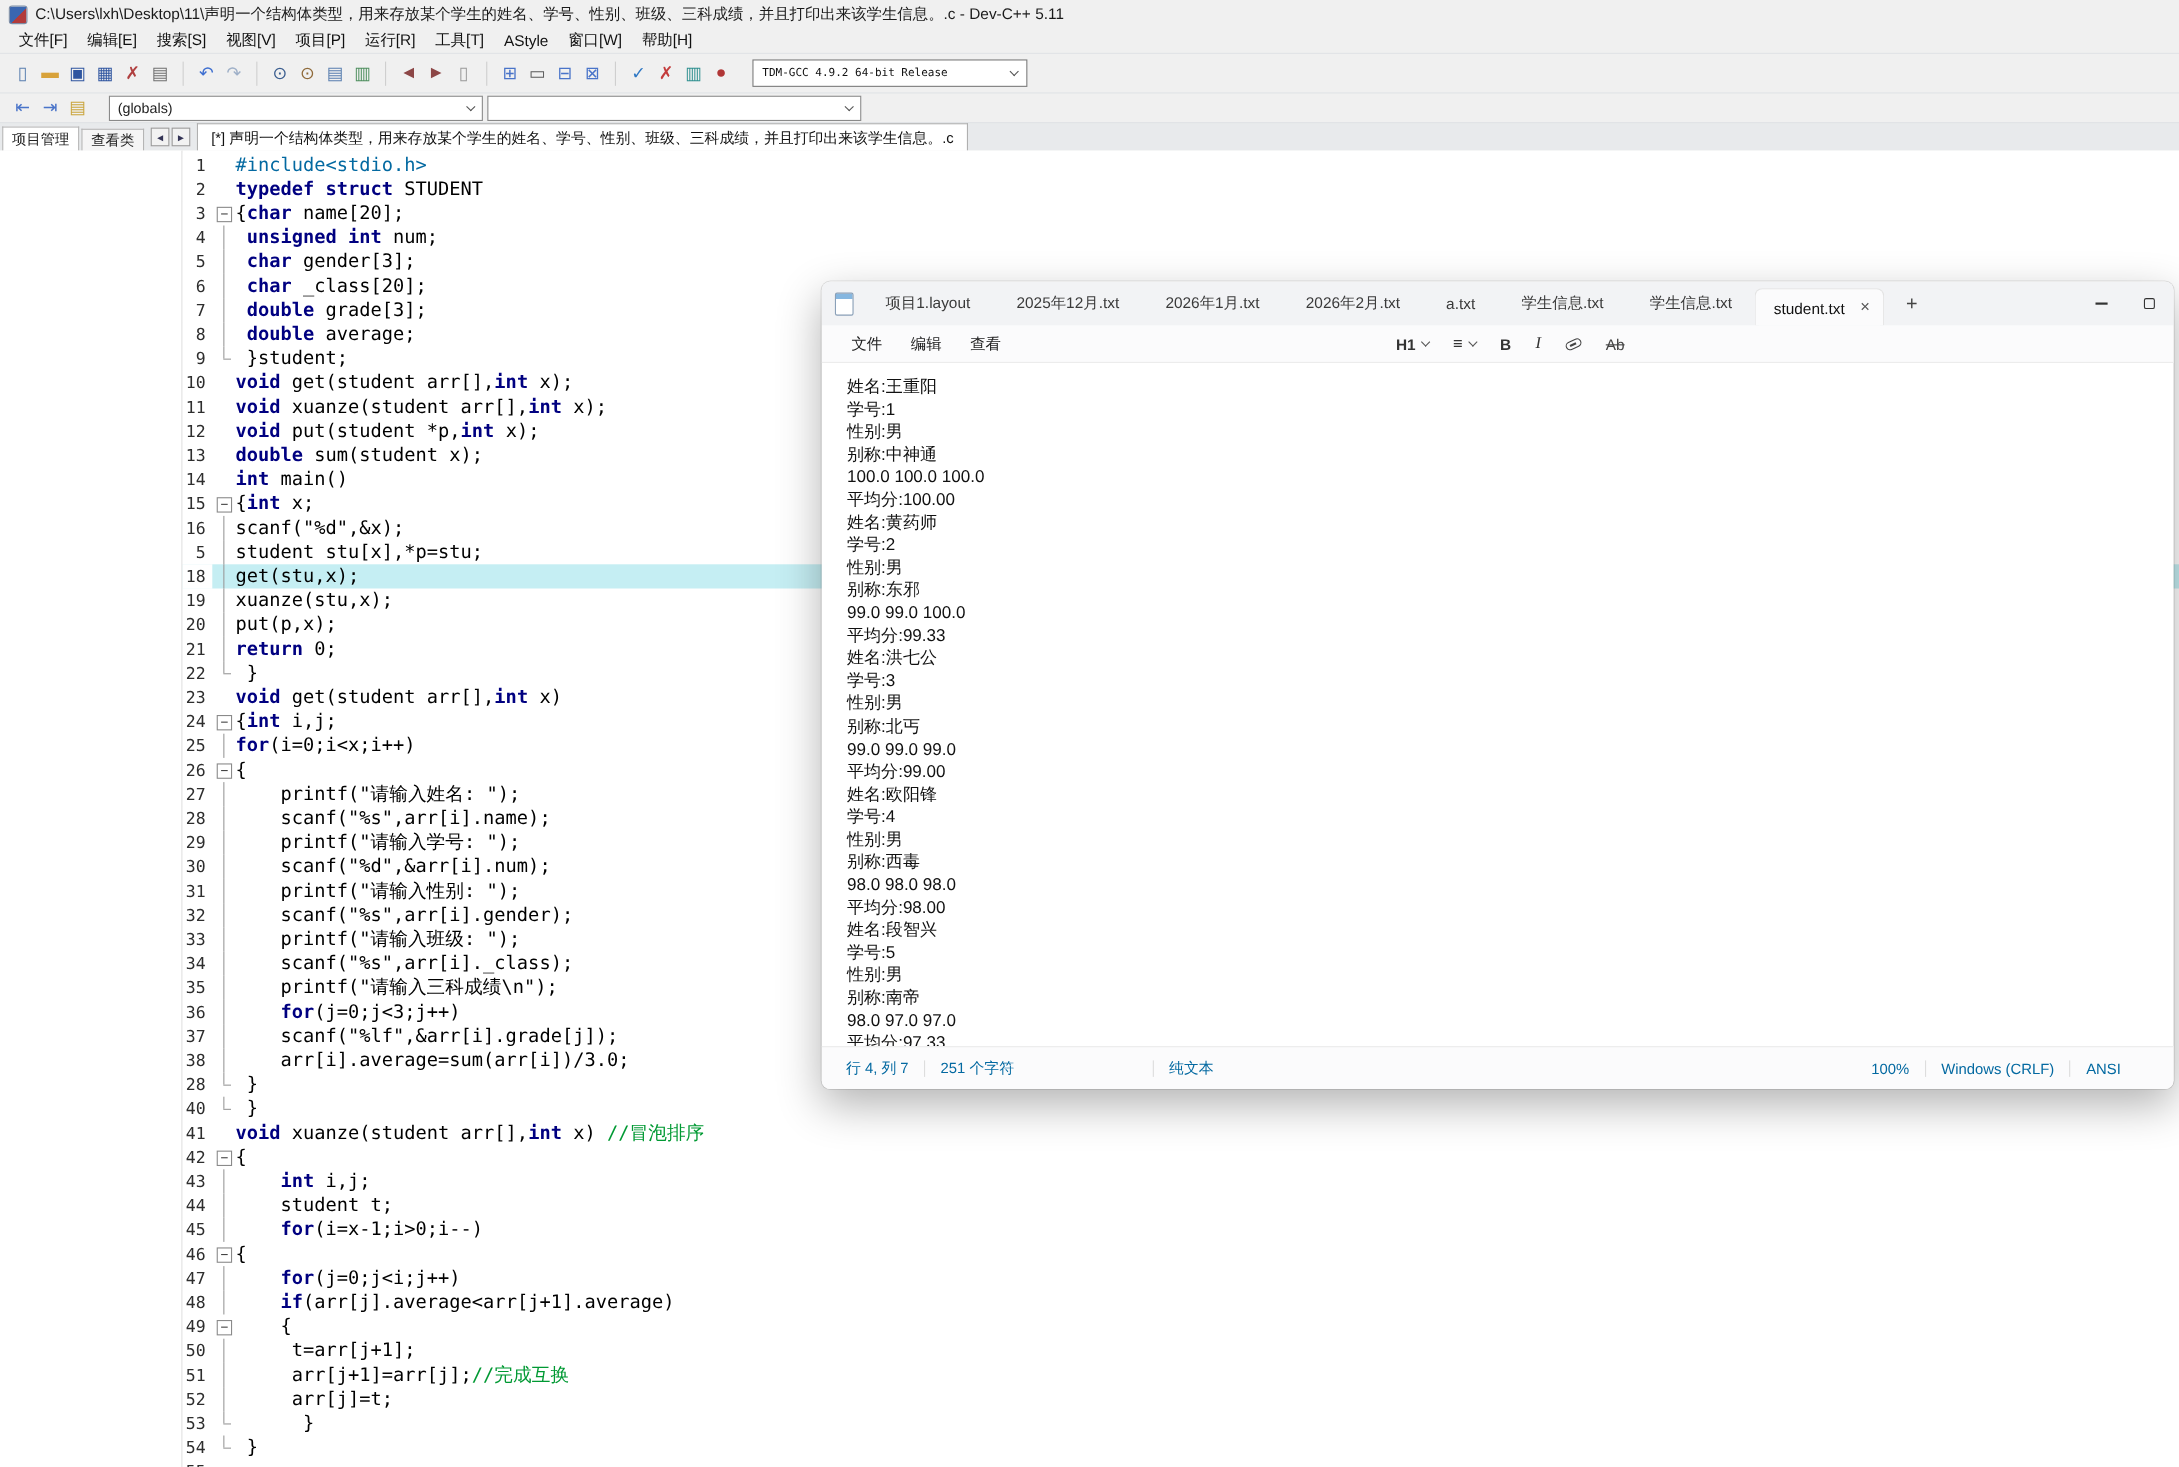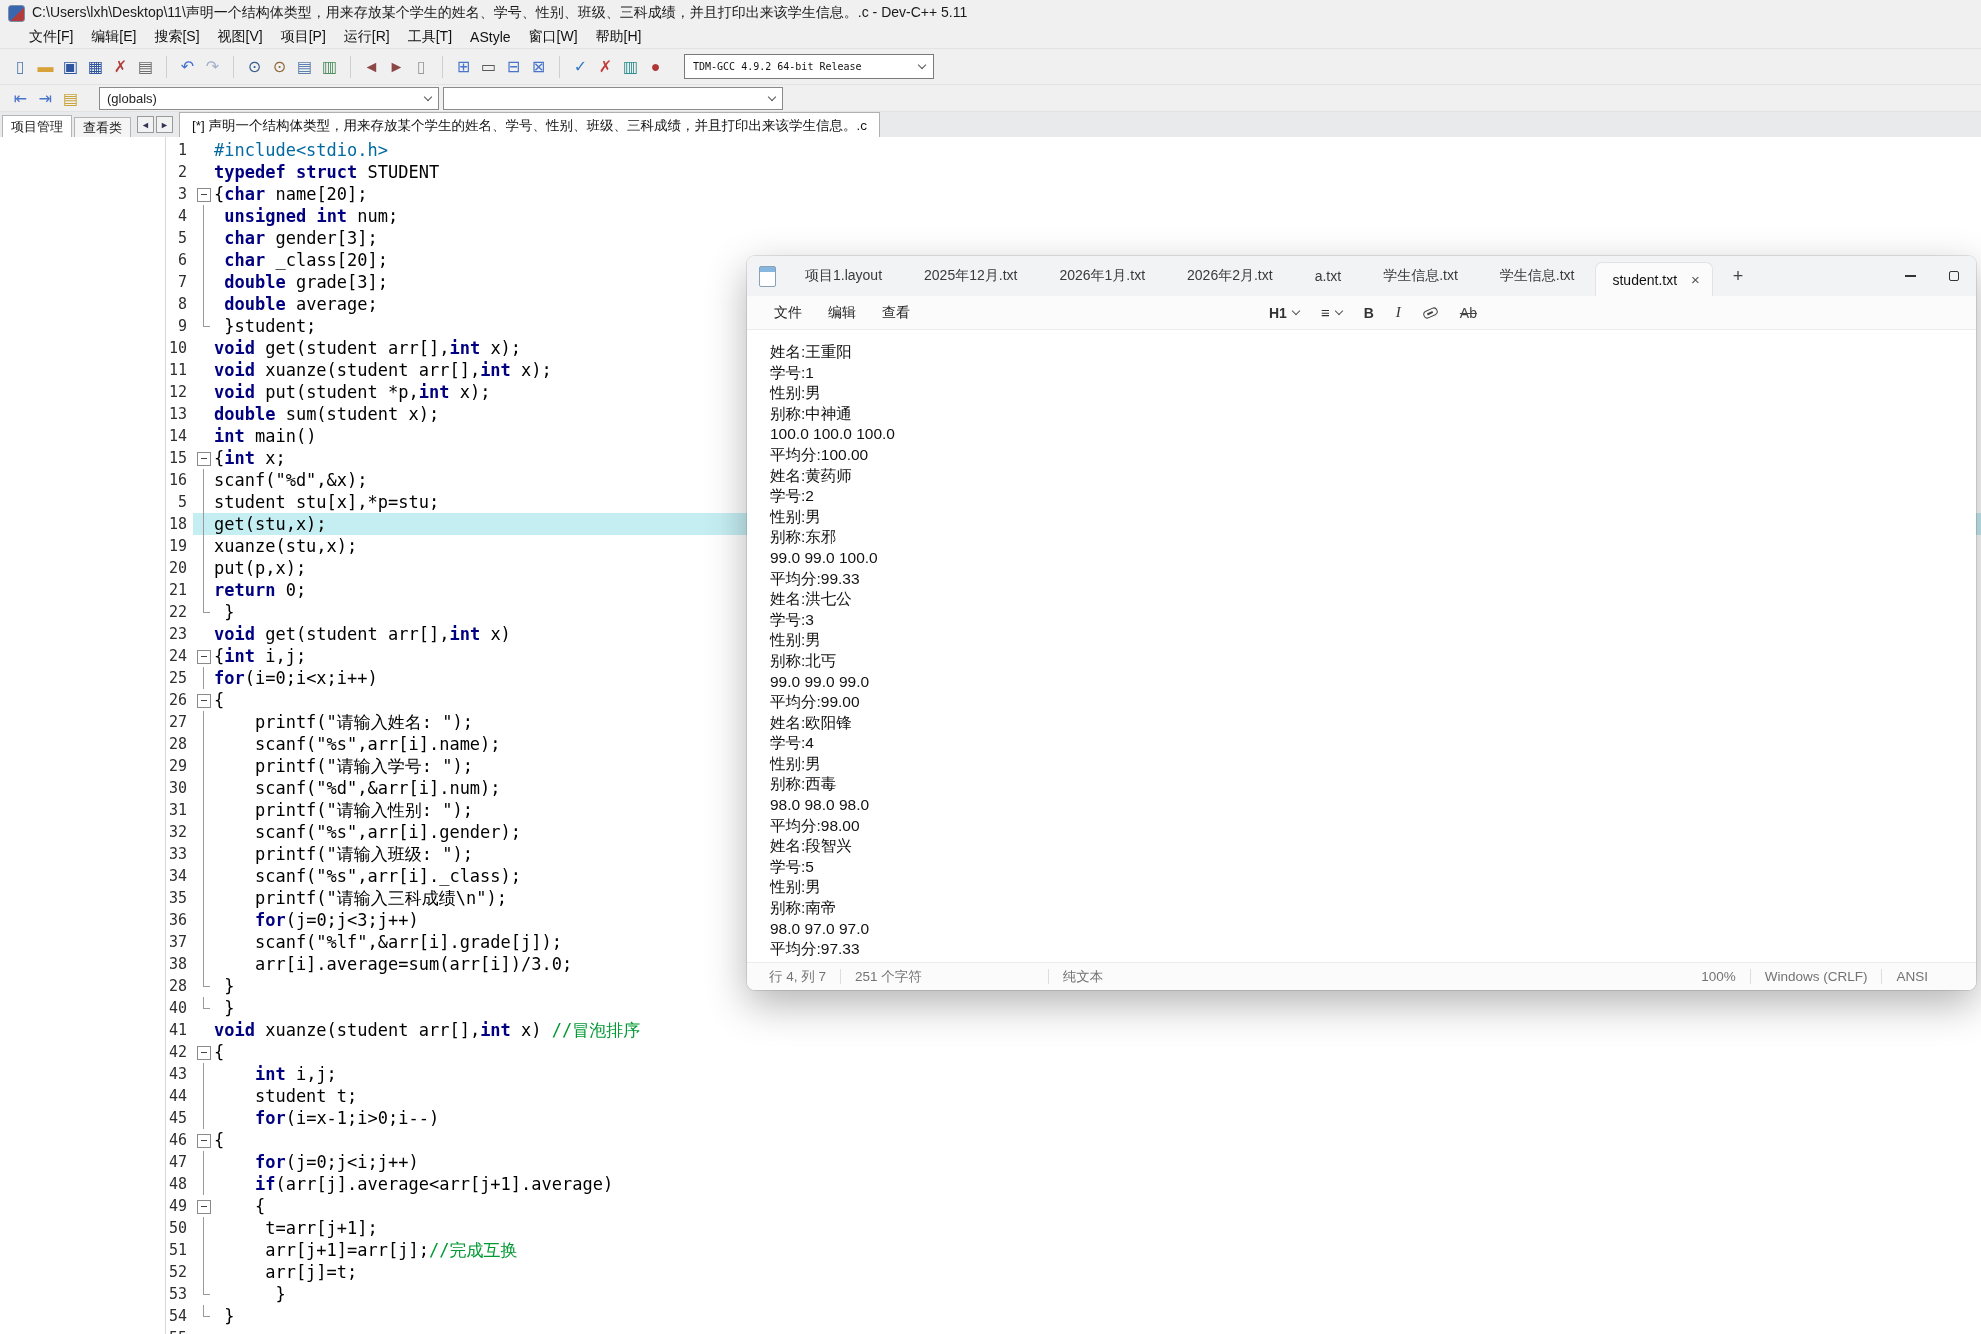--- a/index.html
+++ b/index.html
@@ -10,21 +10,21 @@
     -webkit-font-smoothing:antialiased;
   }
 
   
   .devcpp { position:absolute; inset:0; background:#f0f0f0; }
   .titlebar { height:26px; display:flex; align-items:center; padding:0 8px; font-size:14px; color:#1a1a1a; background:#f0f0f0; }
   .app-icon { width:17px; height:17px; border-radius:3px; margin-right:7px; flex:none;
     background:linear-gradient(135deg,#3a66b0 55%,#b23b3b 55%); border:1px solid #7d8da6; }
   .title-text { white-space:nowrap; overflow:hidden; }
 
-  .menubar { height:22px; display:flex; align-items:center; font-size:14px; color:#111; padding-left:20px; background:#f0f0f0; }
+  .menubar { height:22px; display:flex; align-items:center; font-size:14px; color:#111; padding-left:8px; background:#f0f0f0; }
   .menu-item { padding:0 9px; cursor:default; }
 
   .toolbar { height:36px; display:flex; align-items:center; background:#f0f0f0; border-top:1px solid #e0e3e6; padding:0 8px; }
   .tb-group { display:flex; align-items:center; }
   .tb-icon { width:23px; height:23px; margin:0 1px; display:flex; align-items:center; justify-content:center; font-size:16px; border-radius:3px; }
   .tb-sep { width:1px; height:22px; background:#cfcfcf; margin:0 8px; }
   .chev { width:6px; height:6px; border-right:1.4px solid #555; border-bottom:1.4px solid #555; transform:rotate(45deg); margin-left:6px; margin-top:-3px; flex:none; }
 
   .compiler-combo { margin-left:16px; width:250px; height:25px; border:1px solid #7a7a7a; background:#fff;
     display:flex; align-items:center; justify-content:space-between; padding:0 8px;
@@ -89,21 +89,21 @@
   .np-fmt .fmt-b { font-weight:800; }
   .np-fmt .fmt-i { font-style:italic; font-family:"Liberation Serif","DejaVu Serif",serif; font-size:15px; }
   .np-fmt.strike { text-decoration:line-through; color:#444; }
   .np-list-glyph { font-size:15px; }
   .link-icon { width:15px; height:8px; border:1.5px solid #444; border-radius:4px; position:relative; transform:rotate(-25deg); }
   .link-icon::after { content:""; position:absolute; left:3px; top:2px; width:6px; height:1.5px; background:#444; }
 
   .np-body { flex:1; padding:12px 20px 0 23px; font-size:15.5px; line-height:20.6px; color:#111; overflow:hidden; }
   .np-line { height:20.6px; white-space:pre; }
 
-  .np-status { height:28px; flex:none; border-top:1px solid #ececec; background:#fbfbfc; display:flex; align-items:center; font-size:13.5px; color:#737373; }
+  .np-status { height:39px; flex:none; border-top:1px solid #ececec; background:#fbfbfc; display:flex; align-items:center; font-size:13.5px; color:#0369a1; }
   .s-item { padding:0 14px; white-space:nowrap; }
   .s-item.first { padding-left:22px; }
   .s-doctype { margin-left:112px; }
   .s-sep { width:1px; height:15px; background:#dddddd; flex:none; }
   .np-status-right { margin-left:auto; display:flex; align-items:center; padding-right:34px; }
 </style>
 </head>
 <body>
 
 <div class="devcpp">

